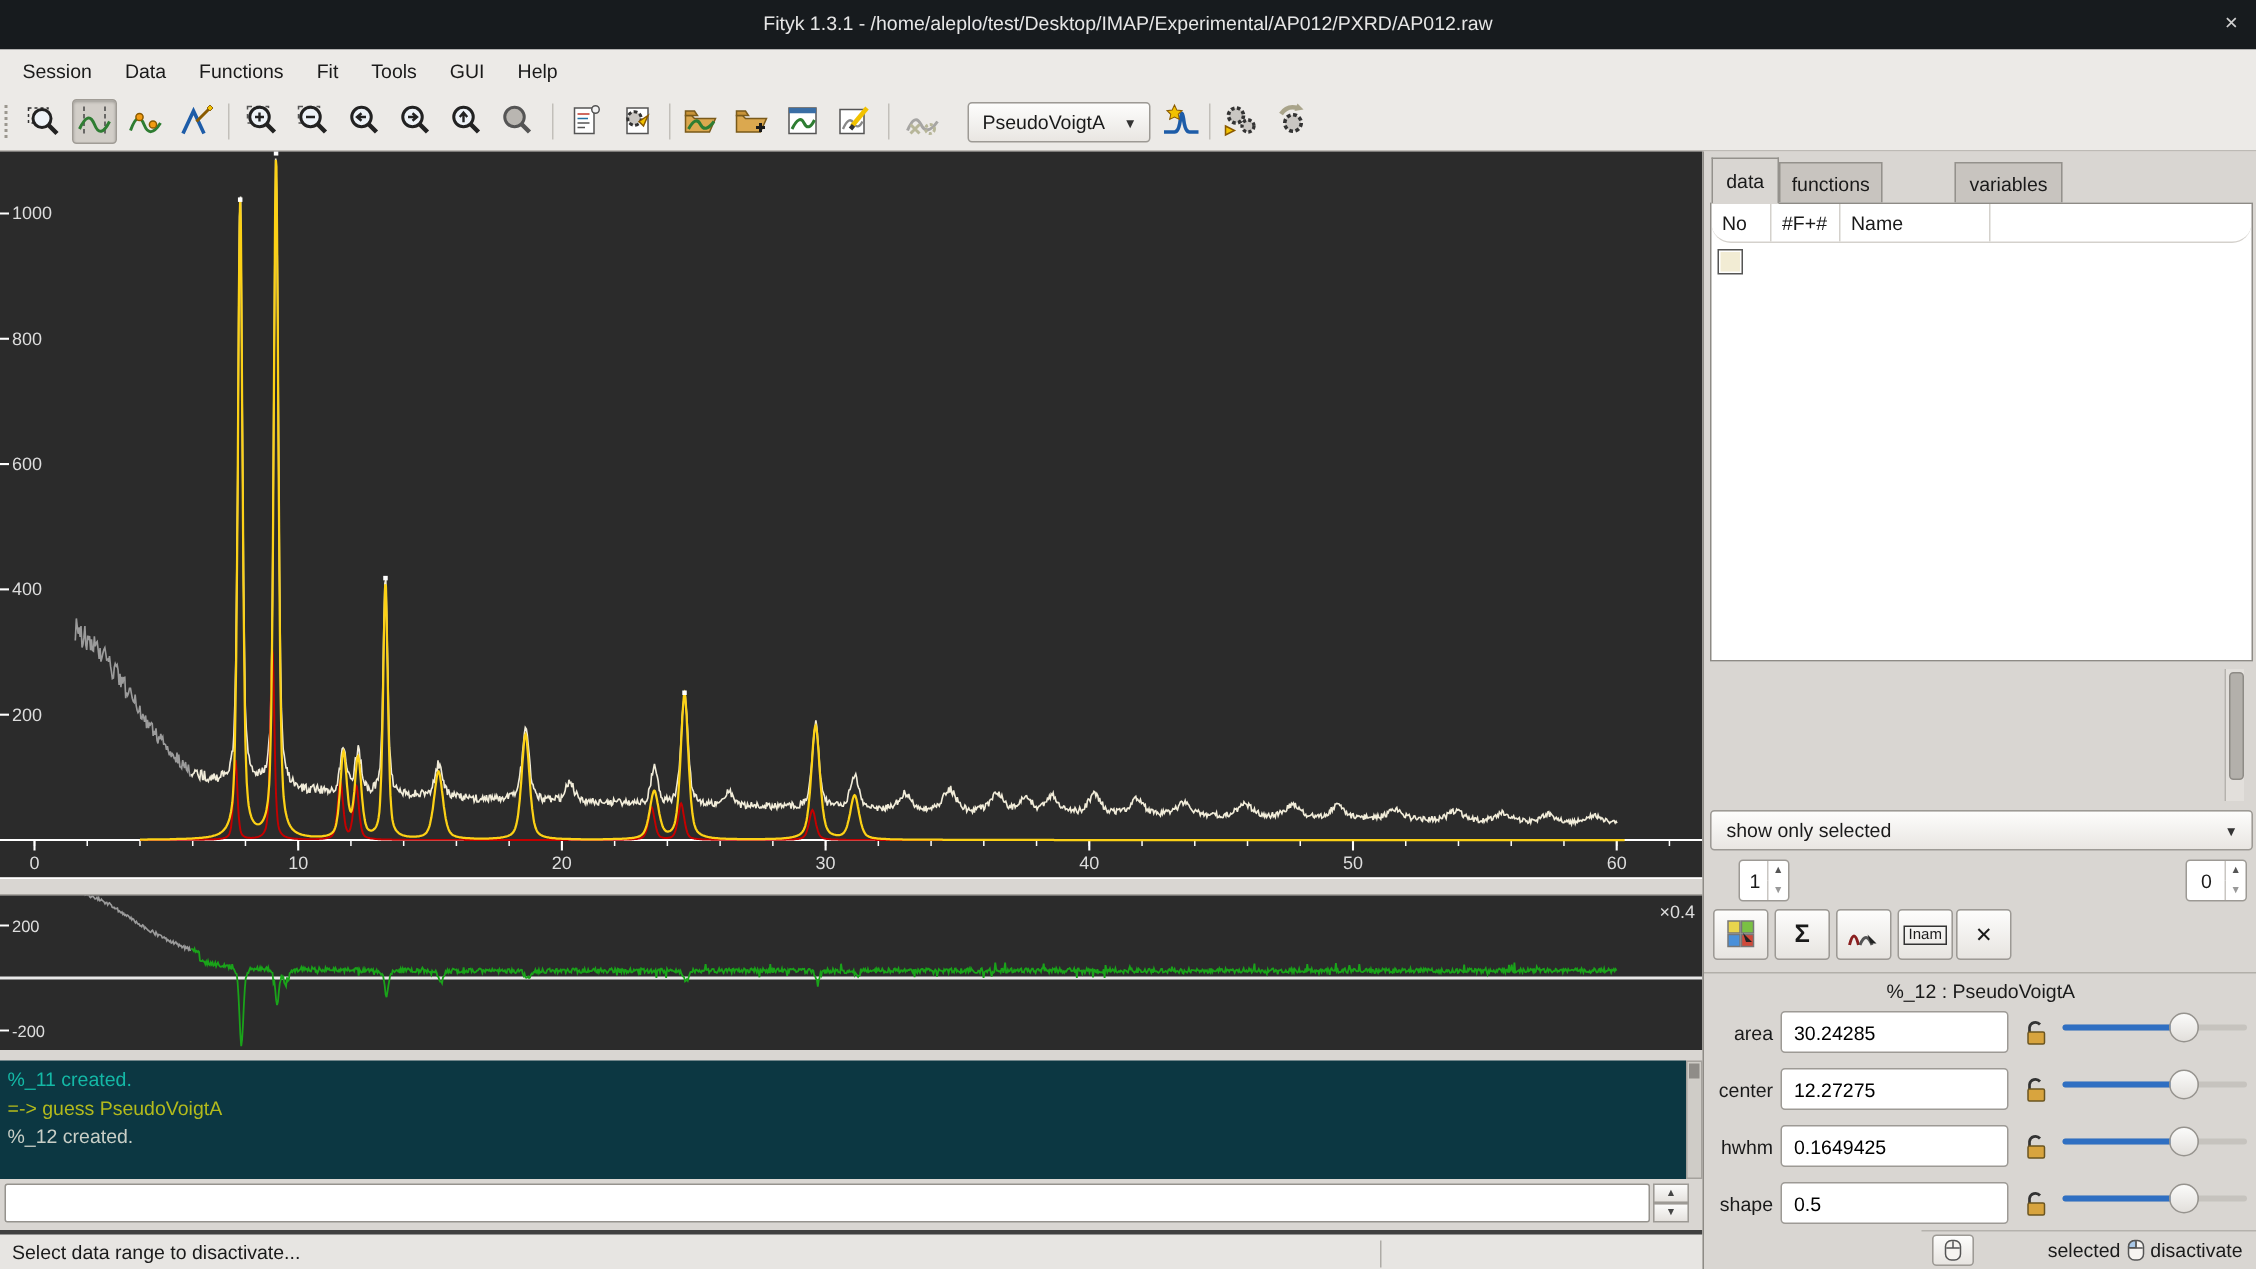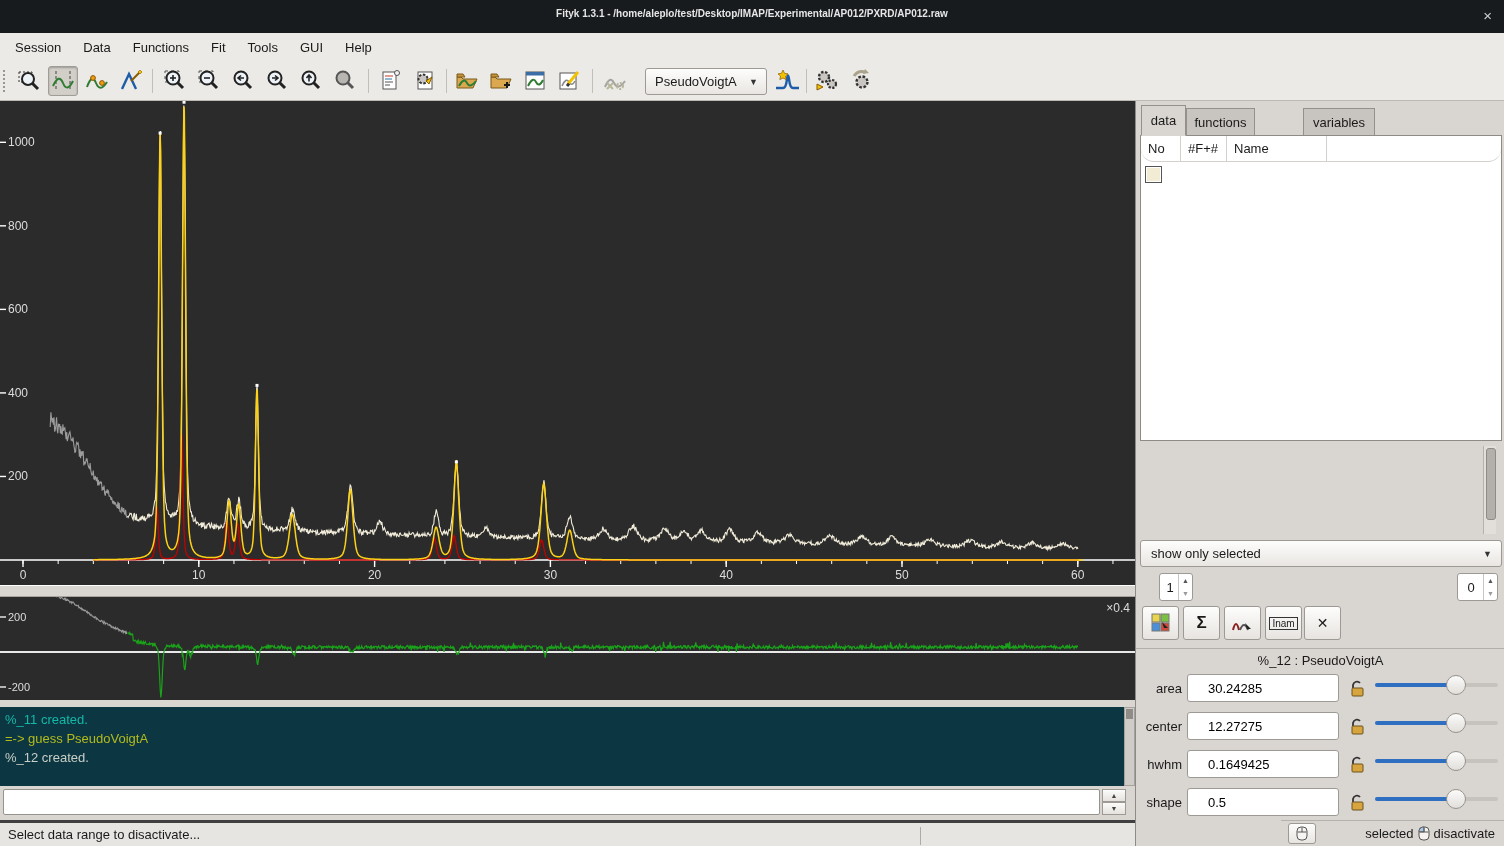--- a/index.html
+++ b/index.html
@@ -1,21 +1,21 @@
 <!DOCTYPE html>
 <html><head>
 <meta charset="utf-8">
 <style>
   html,body{margin:0;padding:0;background:#555;}
   #app{position:relative;width:1504px;height:846px;background:#d9d6d2;overflow:hidden;
        font-family:"Liberation Sans","DejaVu Sans",sans-serif;font-size:13px;color:#1a1a1a;}
   .abs{position:absolute;}
   
   #titlebar{left:0;top:0;width:1504px;height:33px;background:#171b1e;color:#e6e6e6;}
-  #titlebar .t{position:absolute;left:0;right:0;top:8px;text-align:center;font-weight:bold;font-size:10px;}
+  #titlebar .t{position:absolute;left:0;right:0;top:8px;text-align:center;font-weight:normal;font-size:13px;}
   #close-x{position:absolute;right:12px;top:7px;color:#cfcfcf;font-size:15px;cursor:default;}
   
   #menubar{left:0;top:33px;width:1504px;height:29px;background:#eceae7;display:flex;align-items:center;padding-left:4px;box-sizing:border-box;}
   .menu-item{padding:5px 11px;}
   
   #toolbar{left:0;top:62px;width:1504px;height:39px;background:#eceae7;border-bottom:1px solid #bdbab5;box-sizing:border-box;}
   .tbtn{position:absolute;top:4px;width:30px;height:30px;display:flex;align-items:center;justify-content:center;border:1px solid transparent;border-radius:3px;box-sizing:border-box;}
   .tbtn.pressed{background:#d2cec8;border-color:#a09c96;box-shadow:inset 0 1px 2px rgba(0,0,0,.25);}
   .tsep{position:absolute;top:7px;width:1px;height:24px;background:#c2bfba;}
   .grip{position:absolute;left:3px;top:8px;width:4px;height:22px;border-left:2px dotted #9b978f;}
@@ -55,21 +55,21 @@
   #showsel{position:absolute;left:4px;top:439px;width:362px;height:27px;background:linear-gradient(#fdfdfc,#e9e6e2);border:1px solid #9d9a95;border-radius:3px;box-sizing:border-box;display:flex;align-items:center;padding-left:10px;}
   #showsel .arr{position:absolute;right:9px;font-size:9px;color:#333;}
   .spinner{position:absolute;height:28px;background:#fff;border:1px solid #9d9a95;border-radius:3px;box-sizing:border-box;}
   .spinner .val{position:absolute;left:0;top:6px;width:20px;text-align:center;}
   .spinner .up,.spinner .dn{position:absolute;right:0;width:13px;height:13px;font-size:7px;display:flex;align-items:center;justify-content:center;color:#555;border-left:1px solid #c9c6c2;}
   .spinner .up{top:0;} .spinner .dn{bottom:0;color:#999;}
   .pbtn{position:absolute;top:505px;width:37px;height:34px;background:linear-gradient(#fdfdfc,#e7e4e0);border:1px solid #9d9a95;border-radius:3px;box-sizing:border-box;display:flex;align-items:center;justify-content:center;font-size:17px;}
   #panel-hr{position:absolute;left:0;top:547px;width:369px;height:1px;background:#b2afa9;}
   #func-title{position:absolute;left:0;top:552px;width:369px;text-align:center;}
   .prow-label{position:absolute;left:0;width:46px;text-align:right;}
-  .prow-input{position:absolute;left:51px;width:152px;height:28px;background:#fff;border:1px solid #9d9a95;border-radius:3px;box-sizing:border-box;padding:0 20px;font-size:13px;font-family:inherit;}
+  .prow-input{position:absolute;left:51px;width:152px;height:28px;background:#fff;border:1px solid #9d9a95;border-radius:3px;box-sizing:border-box;padding:0 8px;font-size:13px;font-family:inherit;}
   .lockbtn{position:absolute;left:211px;width:20px;height:22px;display:flex;align-items:center;justify-content:center;}
   .slider{position:absolute;left:239px;width:123px;height:22px;}
   .slider .track{position:absolute;left:0;right:0;top:9px;height:4px;background:#c6c3be;border-radius:2px;}
   .slider .fill{position:absolute;left:0;top:9px;height:4px;background:#2f6fc2;border-radius:2px;width:62%;}
   .slider .thumb{position:absolute;left:58%;top:1px;width:20px;height:20px;border-radius:50%;background:linear-gradient(#fbfbfa,#e2dfdb);border:1px solid #96938e;box-sizing:border-box;}
   #act-row{position:absolute;left:145px;top:719px;width:224px;height:26px;border-top:1px solid #b5b2ad;display:flex;align-items:center;justify-content:flex-end;gap:4px;padding-right:10px;box-sizing:border-box;}
   #mhint-btn{position:absolute;left:152px;top:722px;width:28px;height:21px;background:linear-gradient(#fdfdfc,#e7e4e0);border:1px solid #9d9a95;border-radius:3px;box-sizing:border-box;display:flex;align-items:center;justify-content:center;}
   svg{display:block;}
   text{font-family:"Liberation Sans","DejaVu Sans",sans-serif;}
 </style>

